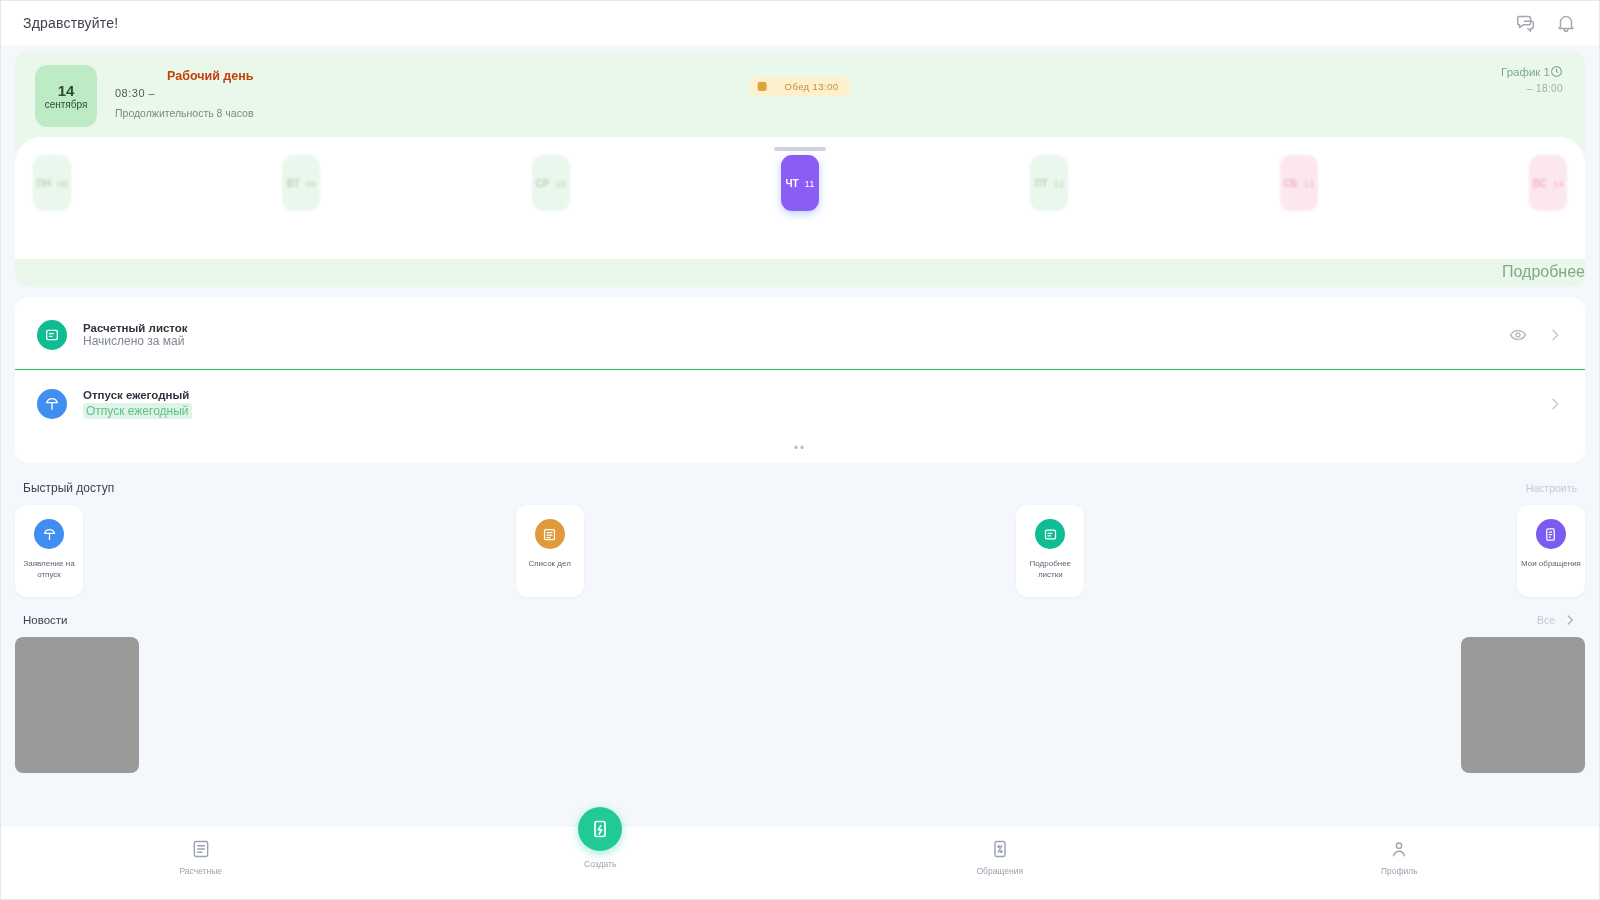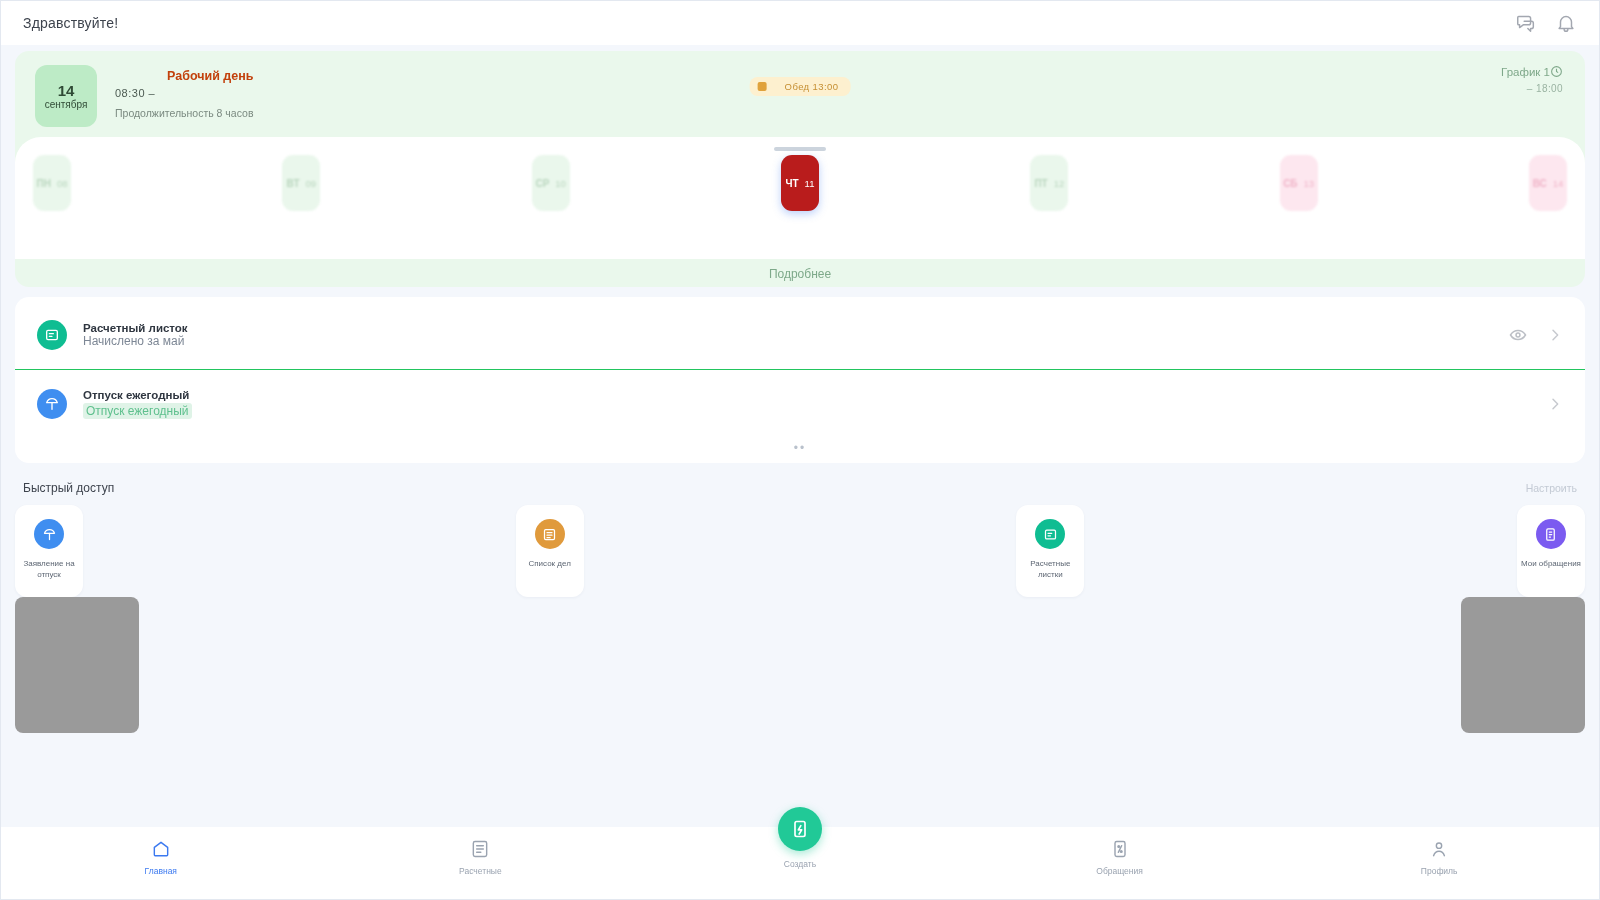--- a/index.html
+++ b/index.html
@@ -123,26 +123,26 @@
     width: 38px; height: 56px; border-radius: 11px;
     display: flex; flex-direction: row;
     align-items: center; justify-content: center;
     gap: 6px;
     filter: blur(0.8px);
   }
   .day .dow { font-size: 10px; font-weight: 600; }
   .day .dnum { font-size: 9.5px; }
   .day.wk   { background: #eaf7ec; color: #b9d6be; }
   .day.off  { background: #fde7ef; color: #f0b4c8; }
-  .day.sel  { background: #b91c1c; color: #ffffff; filter: blur(0.45px);
+  .day.sel  { background: #8b5cf6; color: #ffffff; filter: blur(0.45px);
               box-shadow: 0 3px 9px rgba(59,121,240,.35); }
 
   .more-link {
     position: absolute; left: 0; right: 0; bottom: 6px;
-    text-align: center; font-size: 12px; color: #7ea98a;
+    text-align: right; font-size: 16px; color: #7ea98a;
     filter: blur(0.7px);
   }
 
   
   .list-card {
     margin-top: 10px;
     background: #ffffff;
     border-radius: 14px;
     padding: 4px 0 0 0;
     height: 166px;
@@ -421,51 +421,53 @@
         <div class="qa-label">Список дел</div>
       </div>
 
       <div class="qa-card">
         <div class="qa-ic ic-qteal">
           <svg viewBox="0 0 24 24" fill="none" stroke="#ffffff" stroke-width="2" stroke-linecap="round" stroke-linejoin="round">
             <rect x="4" y="5" width="16" height="14" rx="2"></rect>
               <path d="M8 10h6M8 14h4"></path>
           </svg>
         </div>
-        <div class="qa-label">Расчетные листки</div>
+        <div class="qa-label">Подробнее листки</div>
       </div>
 
       <div class="qa-card">
         <div class="qa-ic ic-purple">
           <svg viewBox="0 0 24 24" fill="none" stroke="#ffffff" stroke-width="2" stroke-linecap="round" stroke-linejoin="round">
             <rect x="6" y="3" width="12" height="18" rx="2"></rect>
               <path d="M10 8h4M10 12h4M10 16h2"></path>
           </svg>
         </div>
         <div class="qa-label">Мои обращения</div>
       </div>
 
     </div>
 
+    <div class="news-head">
+      <div class="news-title">Новости</div>
+      <div class="news-spacer"></div>
+      <div class="news-all">Все</div>
+      <svg class="news-chev" viewBox="0 0 24 24" fill="none" stroke="#5b6personal" stroke-width="2.4" stroke-linecap="round" stroke-linejoin="round" style="stroke:#5b626d">
+        <path d="M9 5l7 7-7 7"></path>
+      </svg>
+    </div>
 
     <div class="news-row">
       <div class="news-tile"></div>
       <div class="news-tile"></div>
     </div>
 
   </div>
 
   <div class="bottomnav">
 
-    <div class="nav-item active">
-      <svg viewBox="0 0 24 24" fill="none" stroke="#9aa3b0" stroke-width="1.7" stroke-linecap="round" stroke-linejoin="round">
-        <path d="M4 10l8-6 8 6v9a1 1 0 0 1-1 1H5a1 1 0 0 1-1-1v-9z"></path>
-      </svg>
-      <span class="nav-lbl">Главная</span>
-    </div>
 
     <div class="nav-item">
       <svg viewBox="0 0 24 24" fill="none" stroke="#9aa3b0" stroke-width="1.7" stroke-linecap="round" stroke-linejoin="round">
         <rect x="4" y="3" width="16" height="18" rx="2"></rect>
           <path d="M8 8h8M8 12h8M8 16h5"></path>
       </svg>
       <span class="nav-lbl">Расчетные</span>
     </div>
 
     <div class="nav-item fab">

